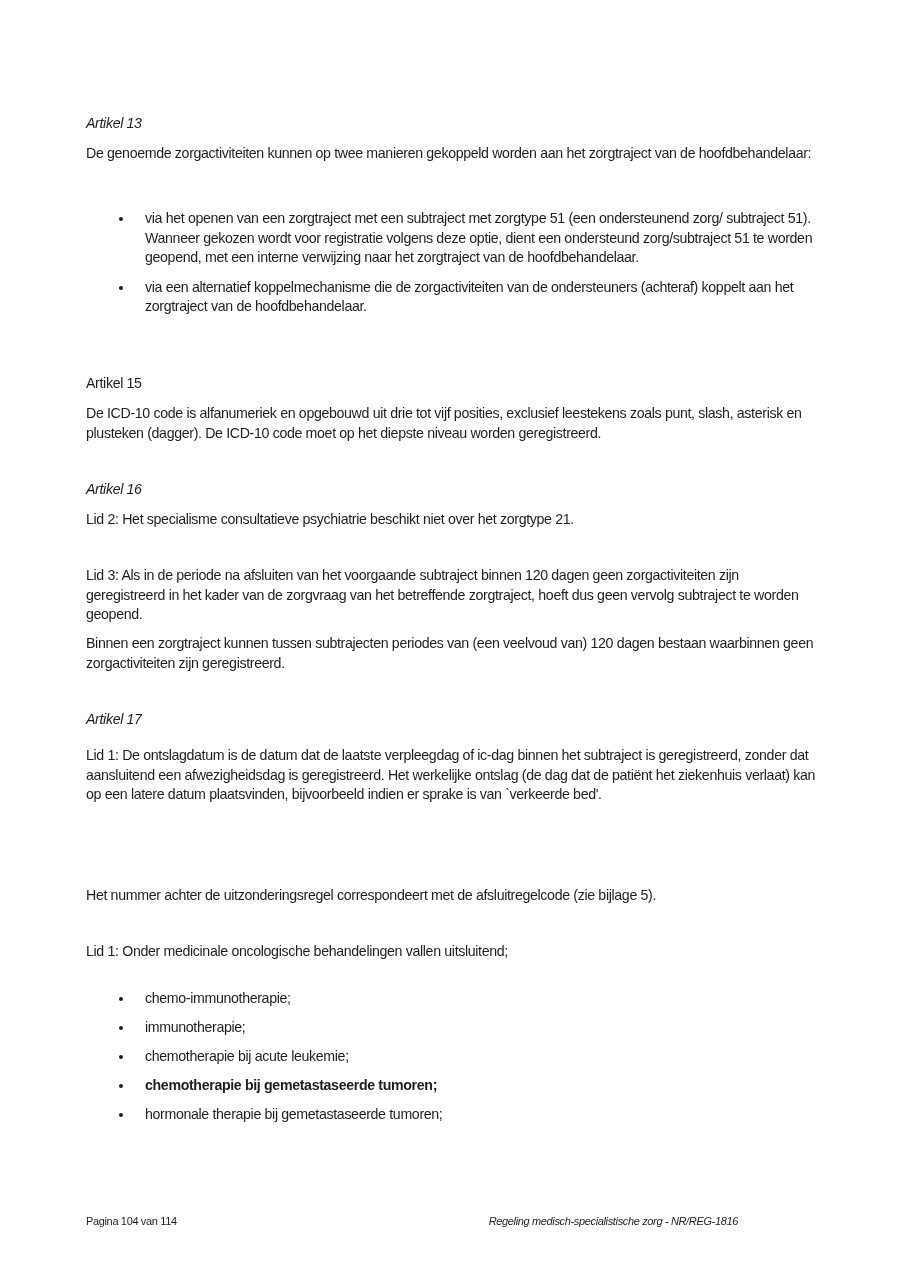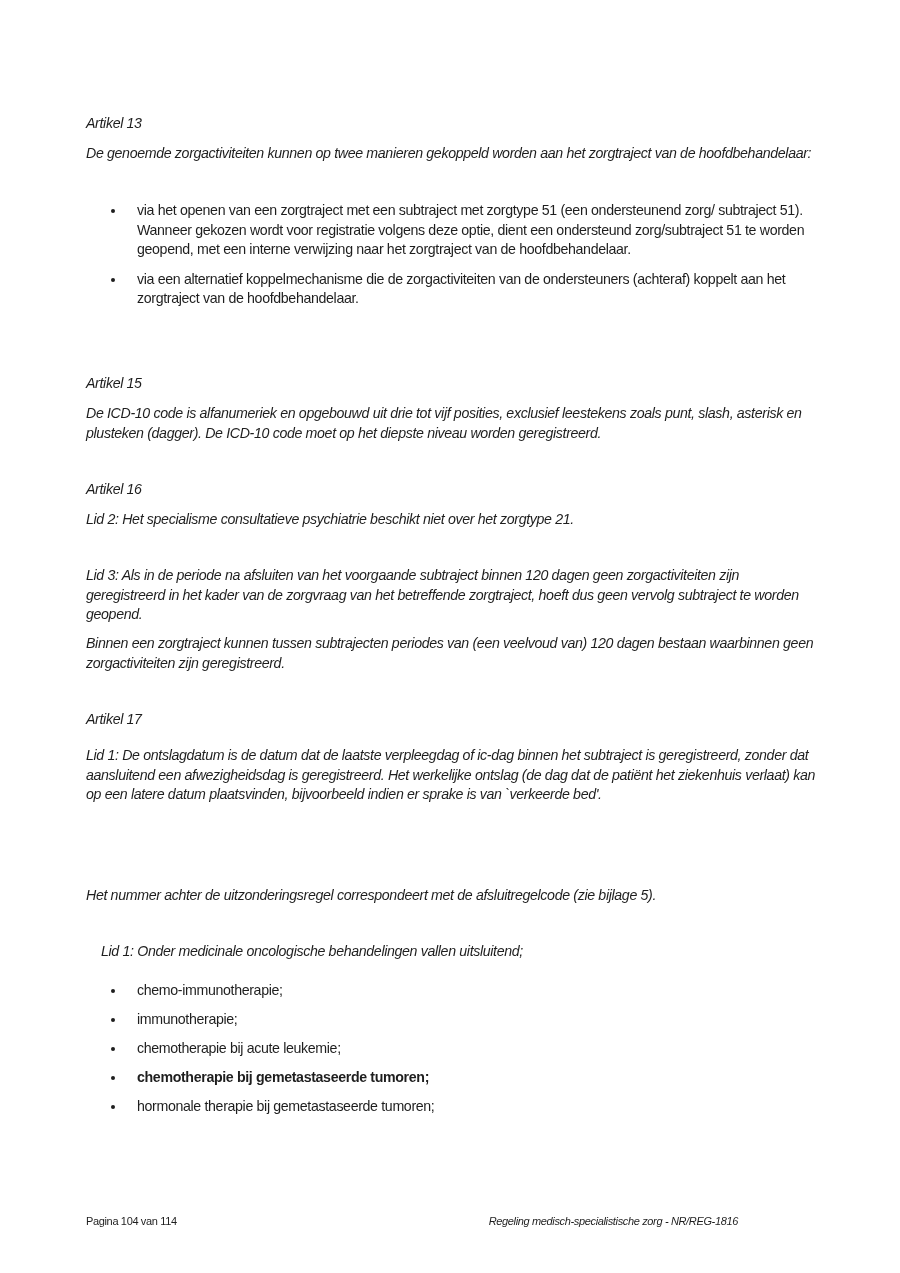--- a/index.html
+++ b/index.html
@@ -21,28 +21,27 @@
       position: absolute;
       left: 0; top: 0;
       width: 824px; height: 1273px;
     }
     .blk {
       position: absolute;
       left: 86px;
       width: 730px;
       line-height: 19.5px;
       margin: 0;
-      font-style: italic;
     }
     .heading-italic { font-style: italic; }
     ul.bullets {
       position: absolute;
       left: 86px;
       width: 720px;
-      margin: 9px;
+      margin: 17px;
       padding: 0;
       list-style: none;
     }
     ul.bullets li {
       position: relative;
       padding-left: 42px;
       line-height: 19.5px;
     }
     ul.bullets li .dot {
       position: absolute;
@@ -83,21 +82,21 @@
 
   <p class="blk heading-italic" style="top:480px;">Artikel 16</p>
   <p class="blk" style="top:510px;">Lid 2: Het specialisme consultatieve psychiatrie beschikt niet over het zorgtype 21.</p>
   <p class="blk" style="top:566px;">Lid 3: Als in de periode na afsluiten van het voorgaande subtraject binnen 120 dagen geen zorgactiviteiten zijn geregistreerd in het kader van de zorgvraag van het betreffende zorgtraject, hoeft dus geen vervolg subtraject te worden geopend.</p>
   <p class="blk" style="top:634px;">Binnen een zorgtraject kunnen tussen subtrajecten periodes van (een veelvoud van) 120 dagen bestaan waarbinnen geen zorgactiviteiten zijn geregistreerd.</p>
 
   <p class="blk heading-italic" style="top:710px;">Artikel 17</p>
   <p class="blk" style="top:740px;margin-top:6px;">Lid 1: De ontslagdatum is de datum dat de laatste verpleegdag of ic-dag binnen het subtraject is geregistreerd, zonder dat aansluitend een afwezigheidsdag is geregistreerd. Het werkelijke ontslag (de dag dat de patiënt het ziekenhuis verlaat) kan op een latere datum plaatsvinden, bijvoorbeeld indien er sprake is van `verkeerde bed'.</p>
 
   <p class="blk" style="top:886px;">Het nummer achter de uitzonderingsregel correspondeert met de afsluitregelcode (zie bijlage 5).</p>
-  <p class="blk" style="top:942px;margin-left:15px;">Lid 1: Onder medicinale oncologische behandelingen vallen uitsluitend;</p>
+  <p class="blk" style="top:942px;">Lid 1: Onder medicinale oncologische behandelingen vallen uitsluitend;</p>
   <ul class="bullets" style="top:972px;">
     <li style="margin-bottom:9.5px;">
       <span class="dot"></span>
       <span>chemo-immunotherapie;</span>
     </li>
     <li style="margin-bottom:9.5px;">
       <span class="dot"></span>
       <span>immunotherapie;</span>
     </li>
     <li style="margin-bottom:9.5px;">

